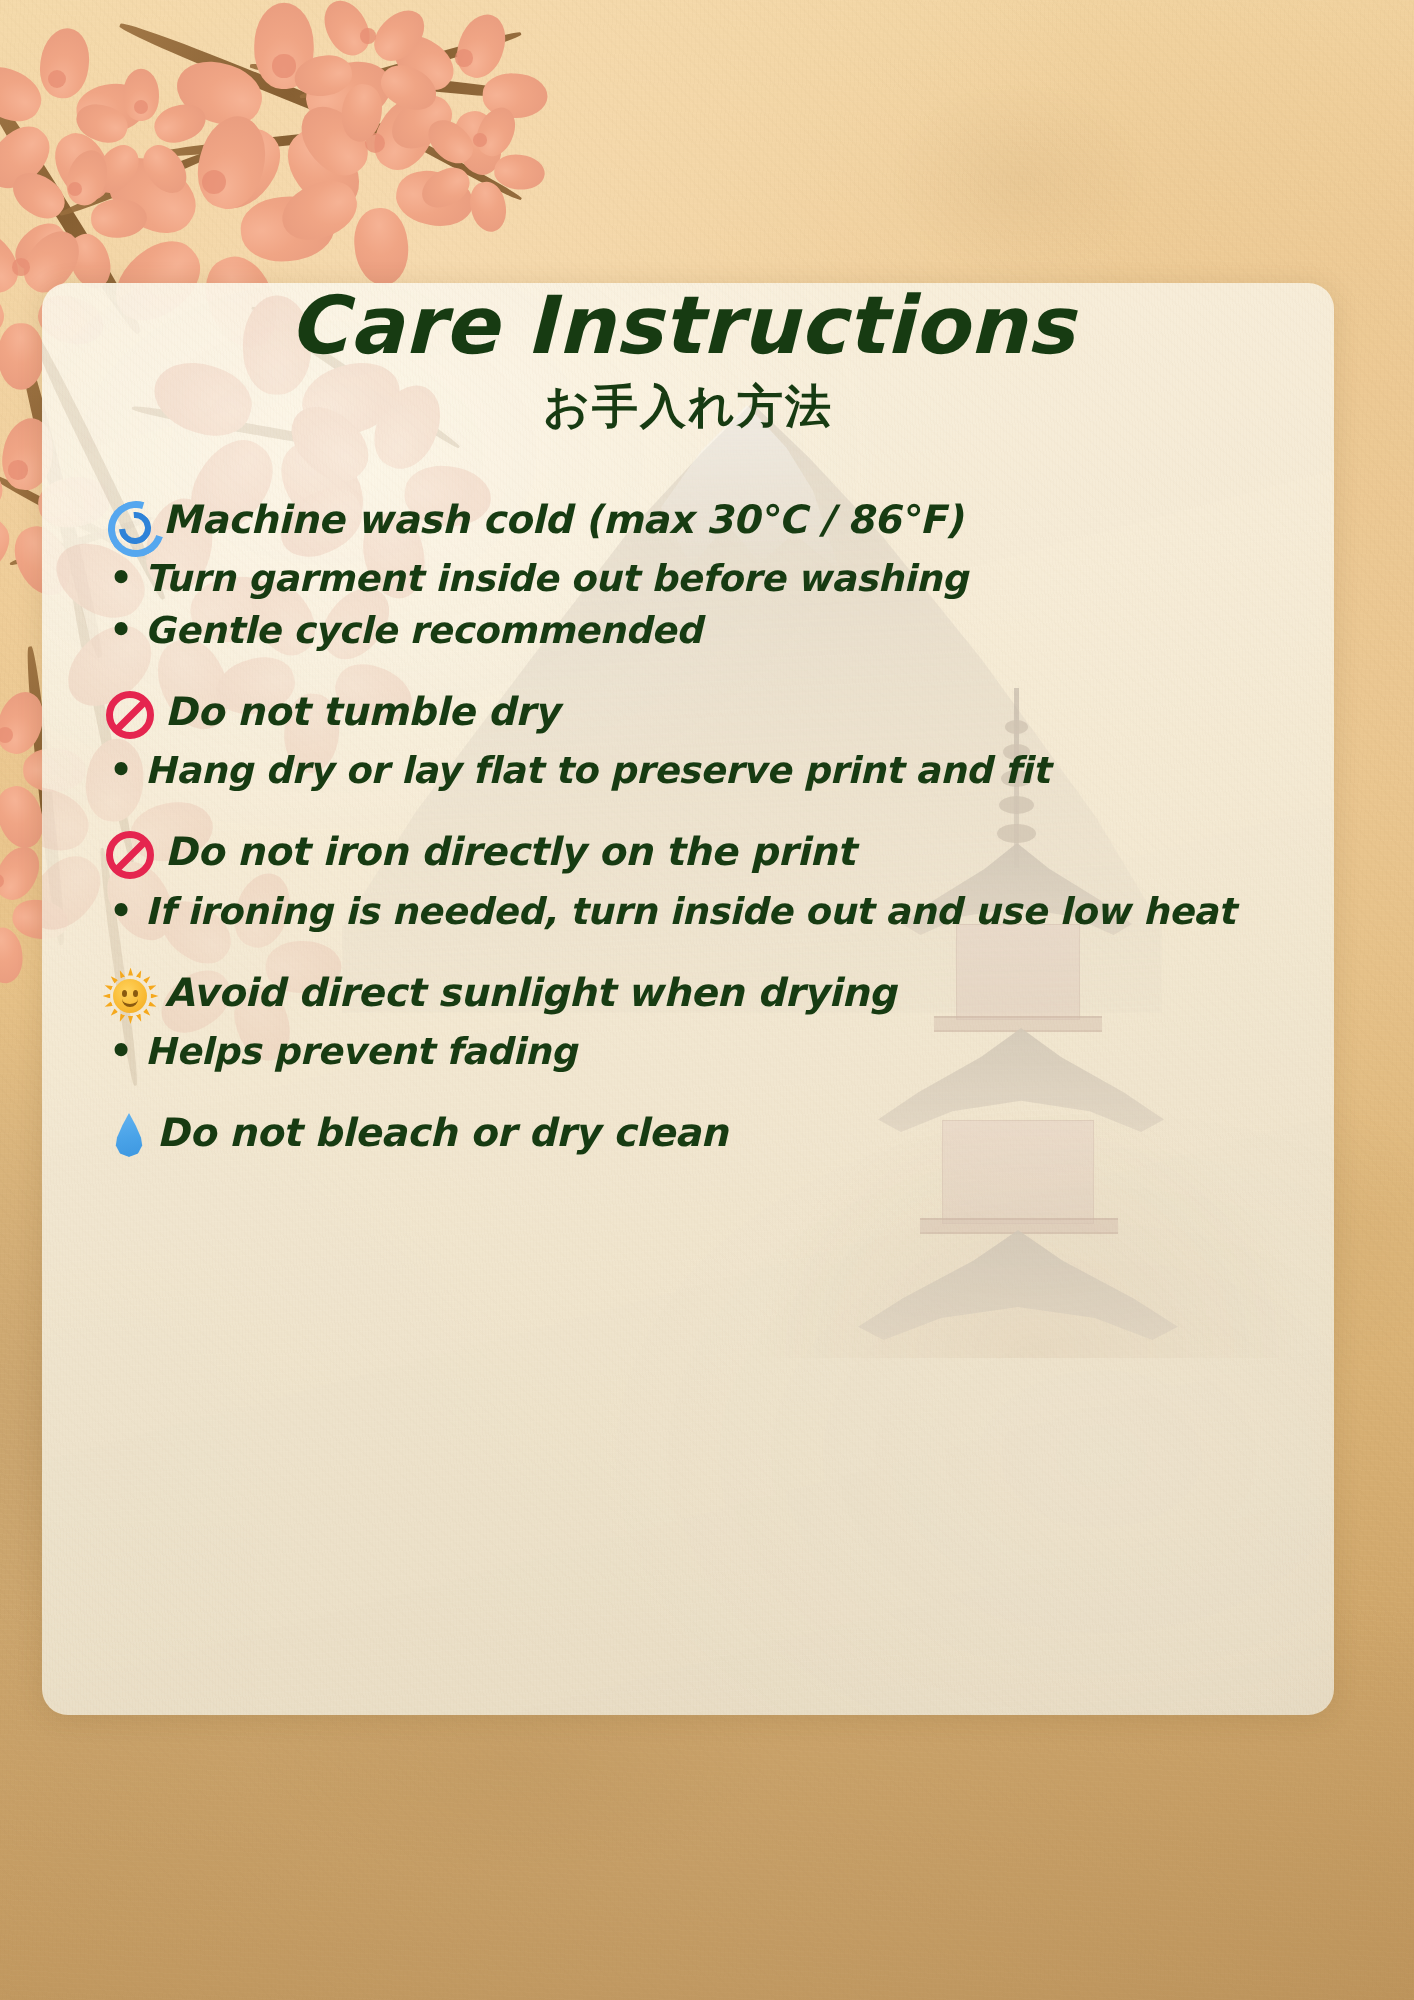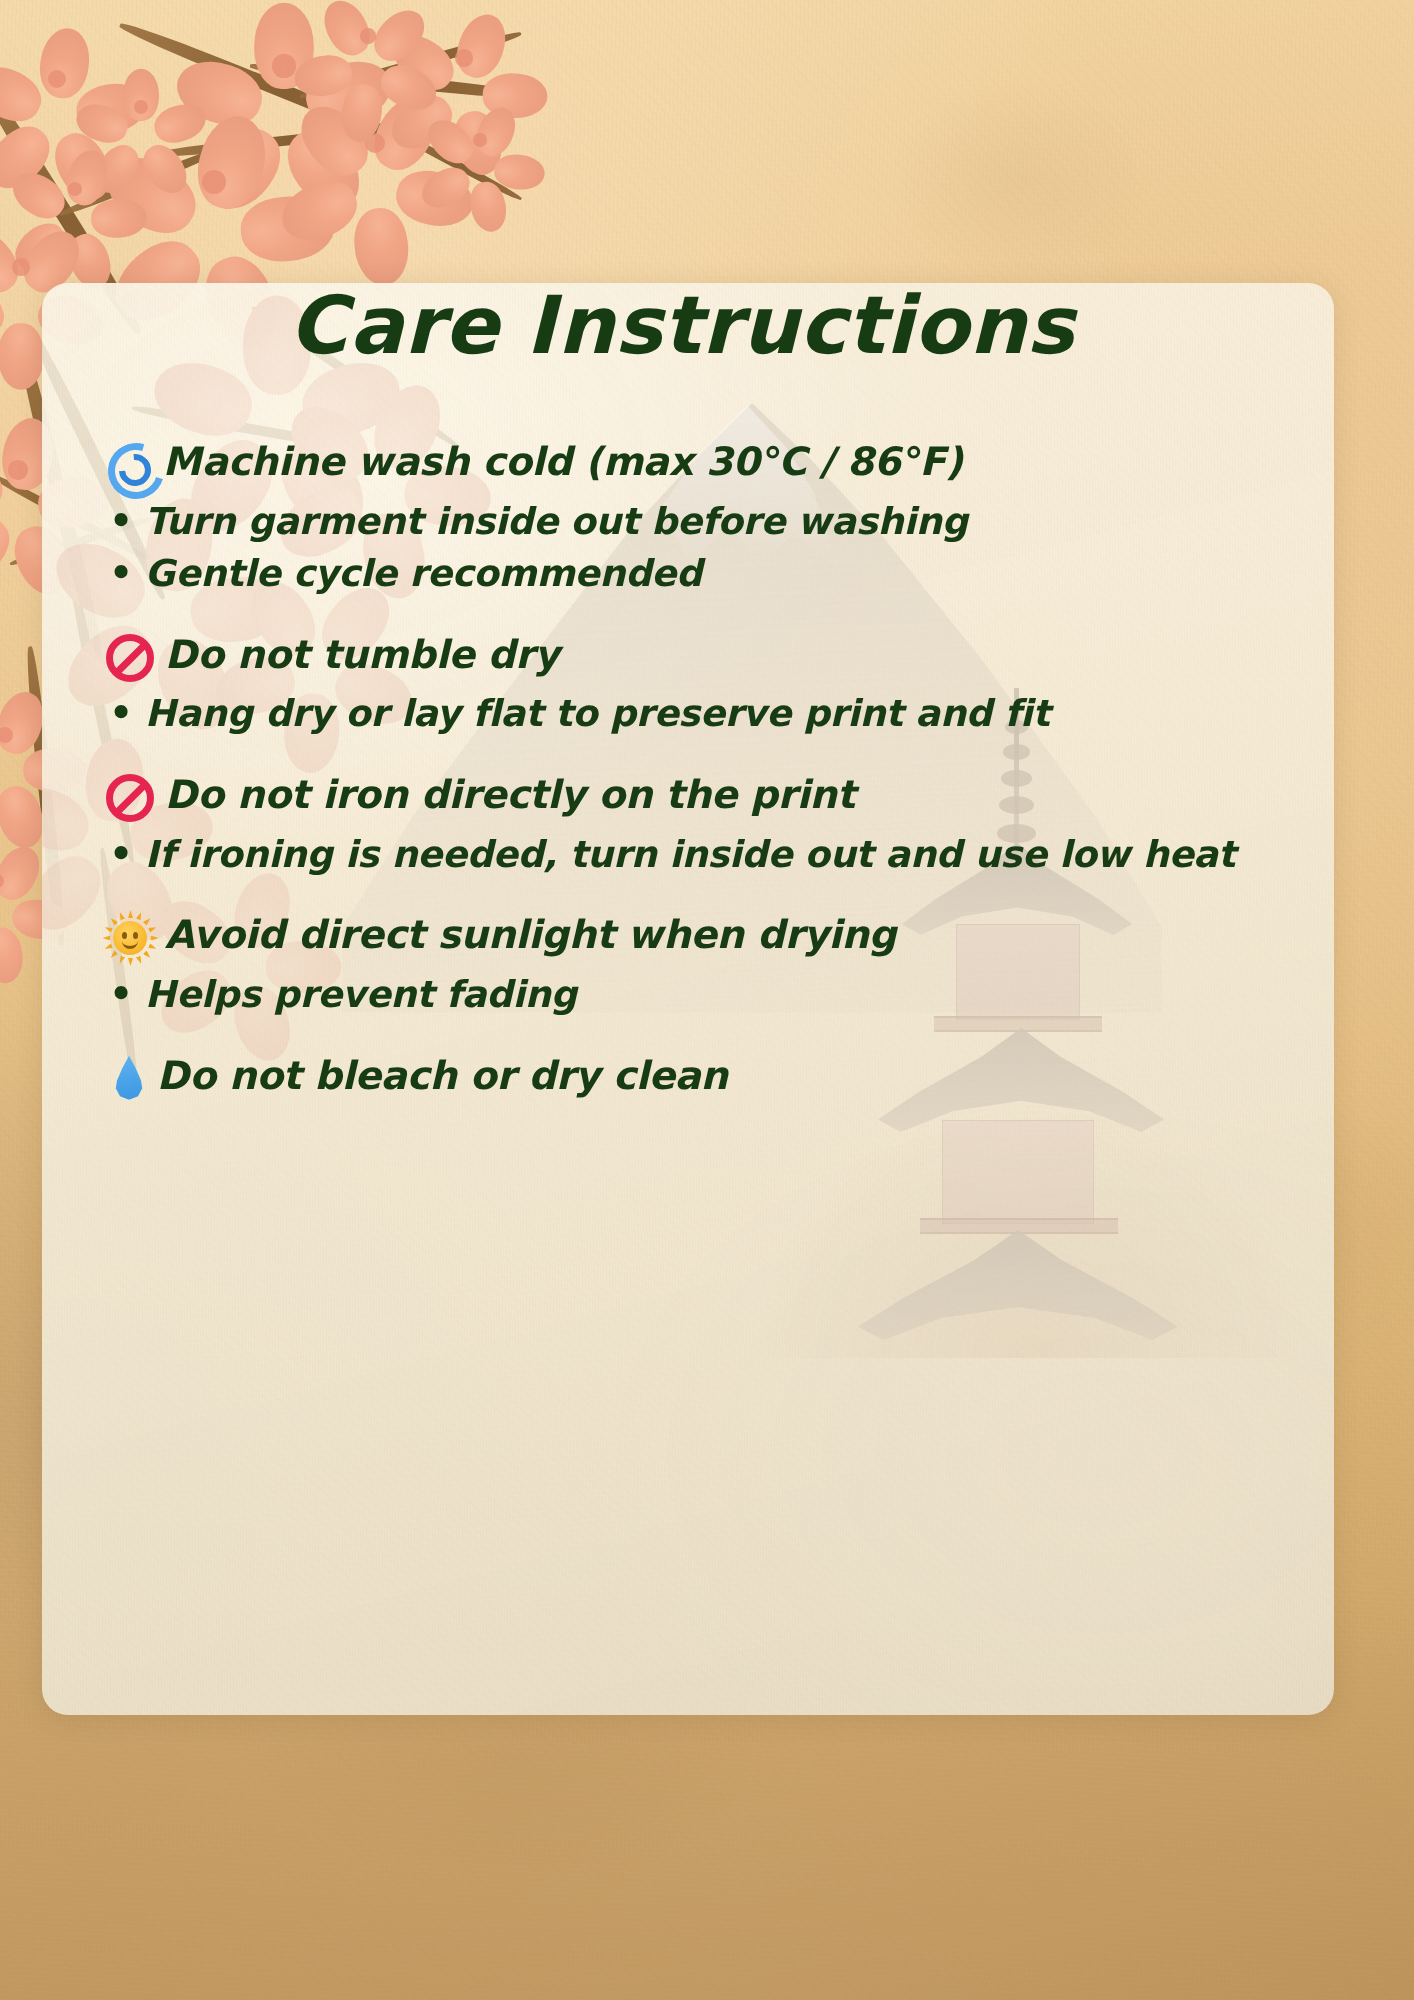--- a/index.html
+++ b/index.html
@@ -530,20 +530,21 @@
       <div class="pg-rail" style="left:62px;  top:388px; width:168px; height:16px;"></div>
       <div class="pg-roof" style="left:6px;   top:400px; width:286px; height:104px;"></div>
       <div class="pg-body" style="left:70px;  top:492px; width:152px; height:104px;"></div>
       <div class="pg-rail" style="left:48px;  top:590px; width:198px; height:16px;"></div>
       <div class="pg-roof" style="left:-14px; top:602px; width:320px; height:110px;"></div>
     </div>
 
     <div id="content">
 
       <h1 id="title">Care Instructions</h1>
+      <div id="subtitle">お手入れ方法</div>
 
       <div id="list">
 
         <div class="group">
           <div class="row row-main">
             <span class="ico ico-cyclone"></span>
             <span class="txt">Machine wash cold (max 30°C / 86°F)</span>
           </div>
           <div class="row row-sub">
             <span class="bullet">•</span>

